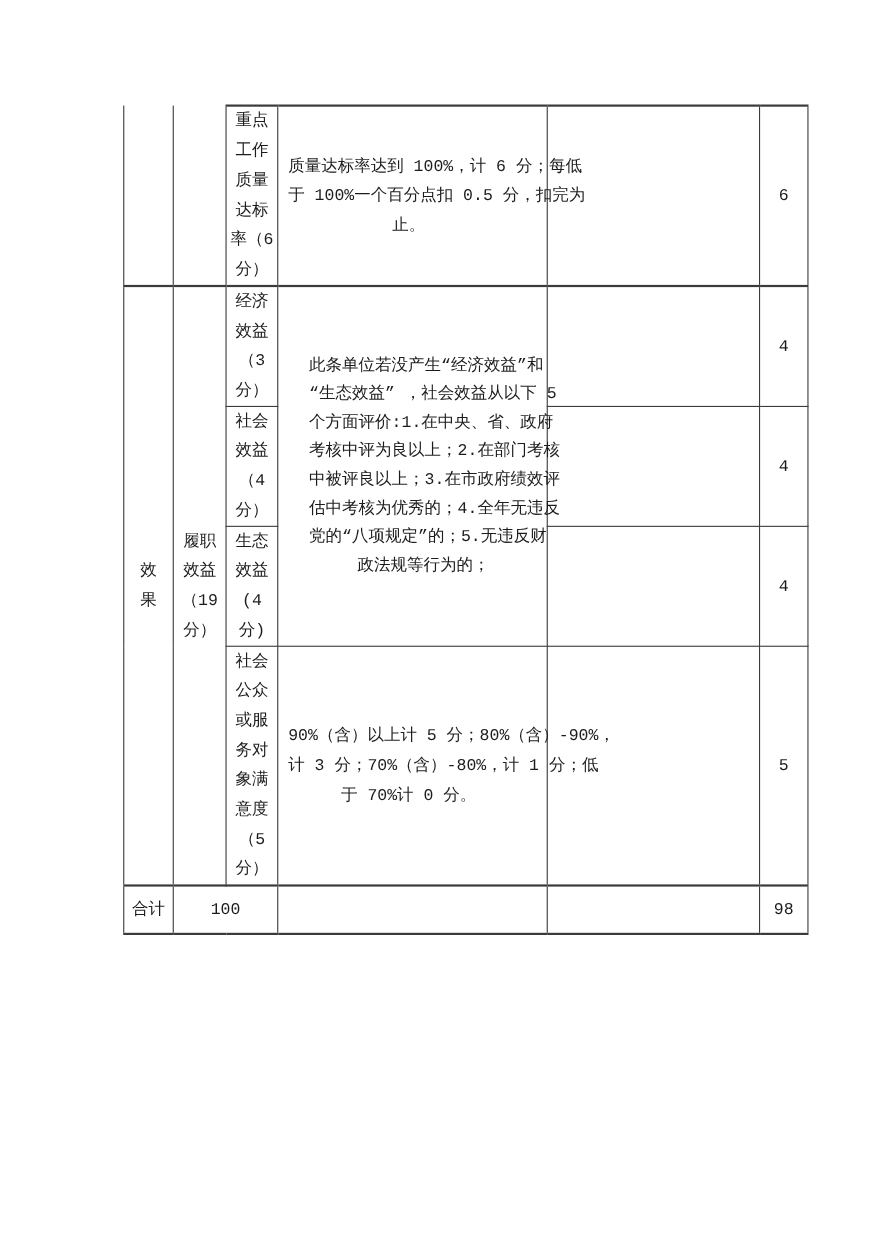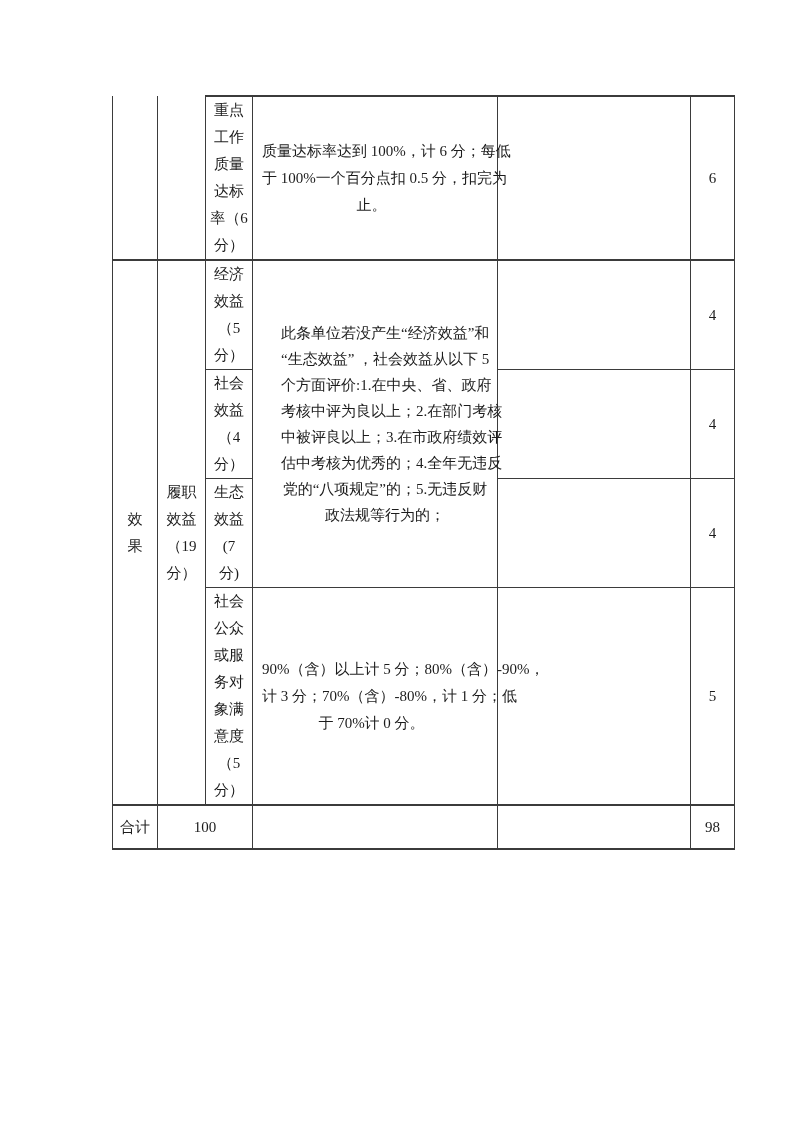--- a/index.html
+++ b/index.html
@@ -5,21 +5,21 @@
   html, body {
     margin: 0;
     padding: 0;
     background: #ffffff;
   }
   .page {
     position: relative;
     width: 793px;
     height: 1122px;
     background: #ffffff;
-    font-family: Liberation Serif, serif;
+    font-family: Liberation Mono, monospace;
     color: #1c1c1c;
     overflow: hidden;
   }
   table.score-table {
     position: absolute;
     left: 112px;
     top: 95px;
     border-collapse: collapse;
     table-layout: fixed;
     width: 622px;
@@ -81,21 +81,21 @@
       </tr>
       <tr class="r2" style="height:108px">
         <td class="b-left" rowspan="4">效
 果</td>
         <td rowspan="4">履职
 效益
 （19
 分）</td>
         <td>经济
 效益
-（5
+（3
 分）</td>
         <td class="desc pad-wide" rowspan="3">此条单位若没产生“经济效益”和
 “生态效益” ，社会效益从以下 5
 个方面评价:1.在中央、省、政府
 考核中评为良以上；2.在部门考核
 中被评良以上；3.在市政府绩效评
 估中考核为优秀的；4.全年无违反
 党的“八项规定”的；5.无违反财
 政法规等行为的；</td>
         <td></td>
@@ -105,21 +105,21 @@
         <td>社会
 效益
 （4
 分）</td>
         <td></td>
         <td class="score b-right">4</td>
       </tr>
       <tr class="r4" style="height:109px">
         <td>生态
 效益
-(7
+(4
 分)</td>
         <td></td>
         <td class="score b-right">4</td>
       </tr>
       <tr class="r5" style="height:215px">
         <td>社会
 公众
 或服
 务对
 象满

